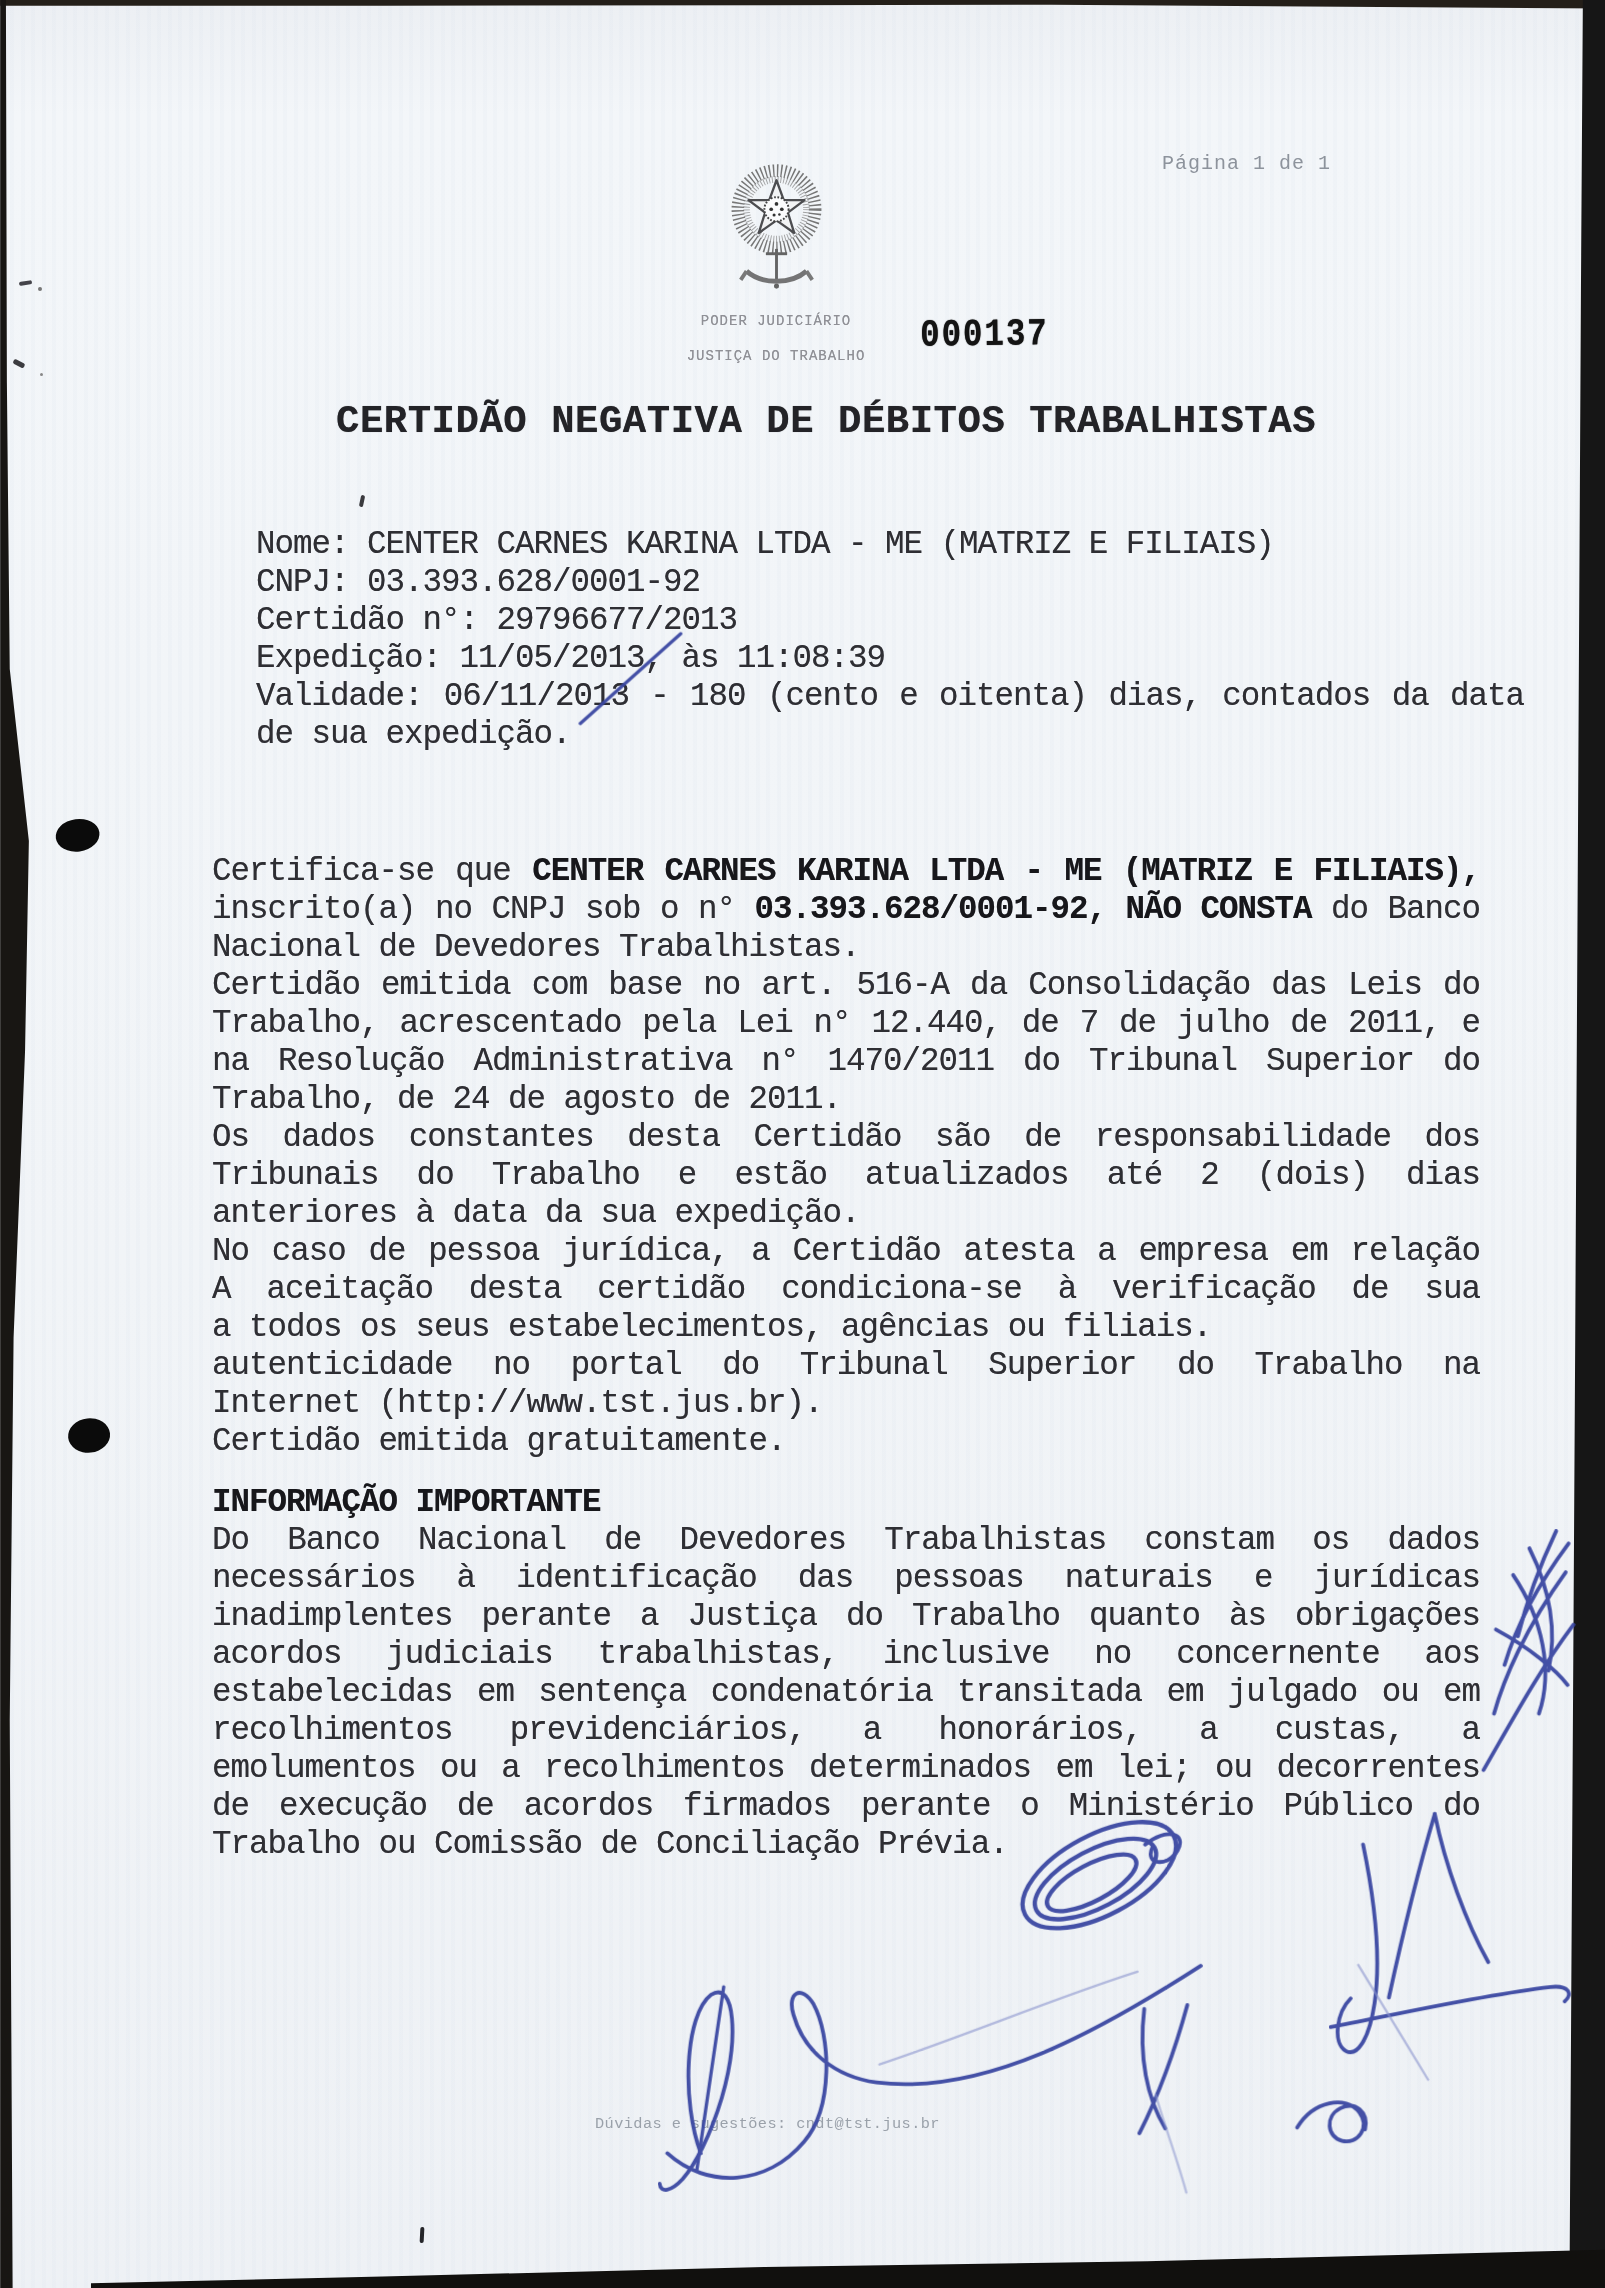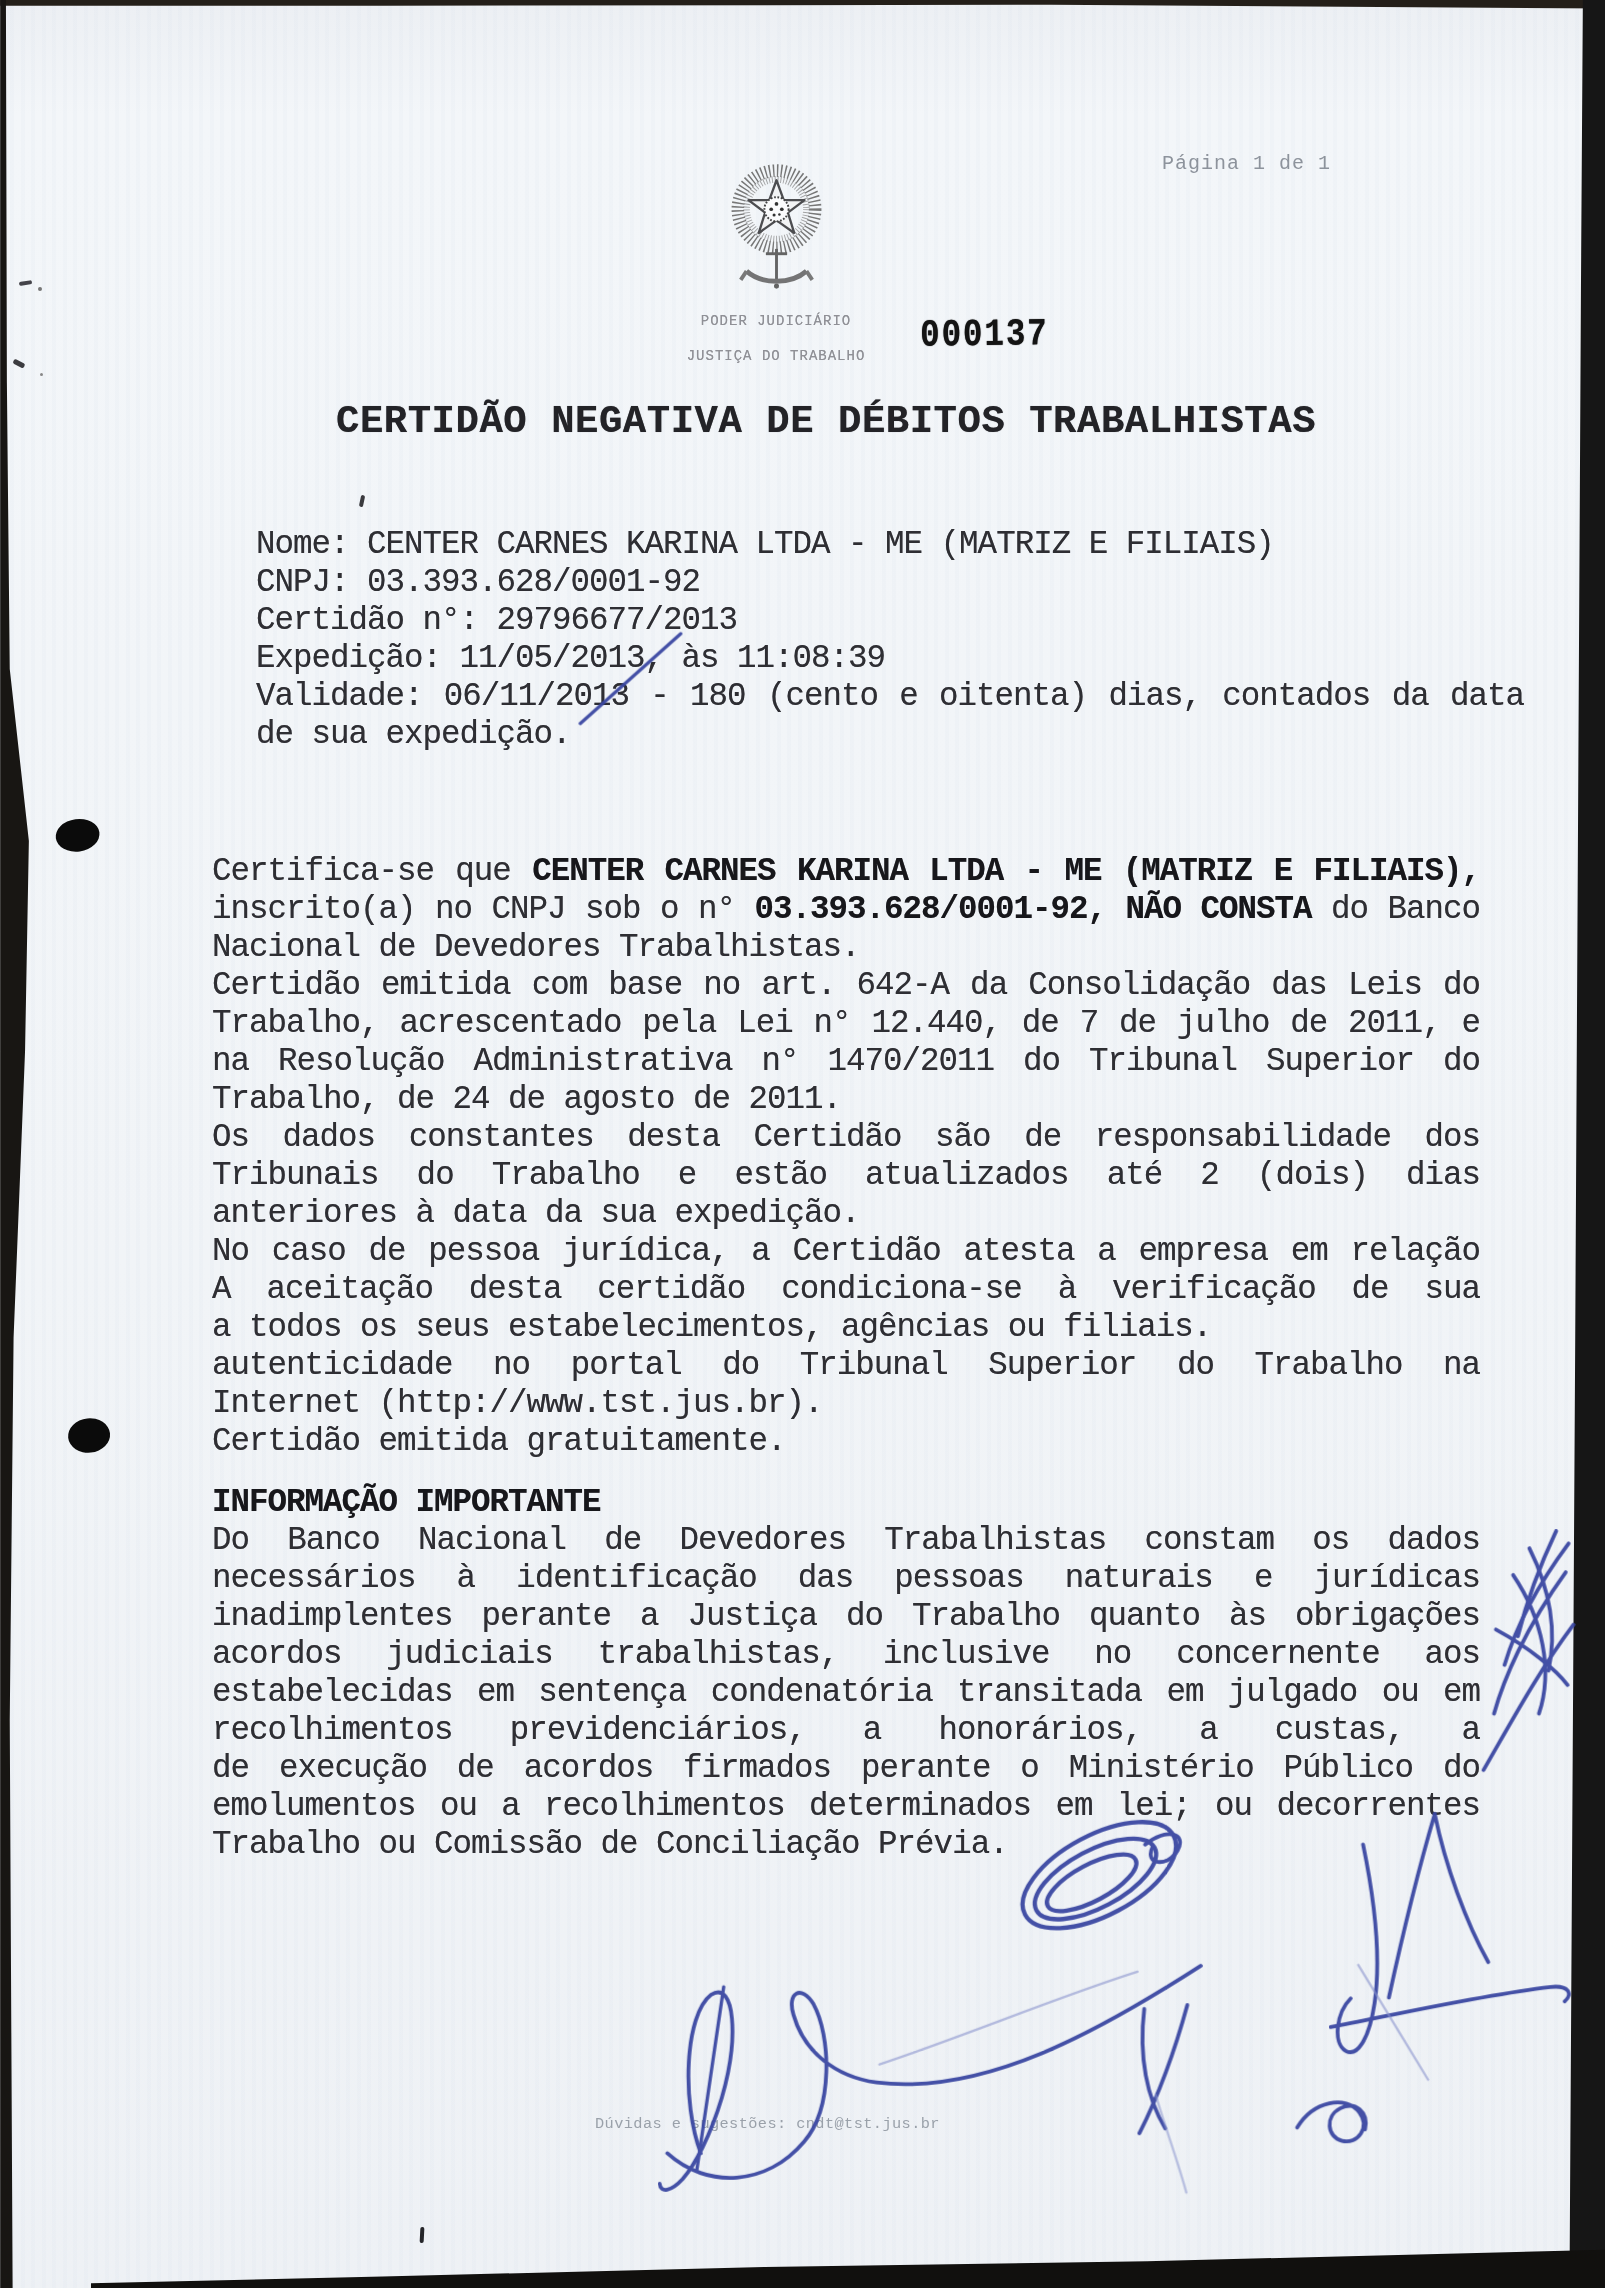--- a/index.html
+++ b/index.html
@@ -71,21 +71,21 @@
       <div class="line"><span>CNPJ: 03.393.628/0001-92</span></div>
       <div class="line"><span>Certidão n°: 29796677/2013</span></div>
       <div class="line"><span>Expedição: 11/05/2013, às 11:08:39</span></div>
       <div class="line jl"><span>Validade: 06/11/2013 - 180 (cento e oitenta) dias, contados da data</span></div>
       <div class="line"><span>de sua expedição.</span></div>
     </div>
   <div id="main" class="abs doc-text">
       <div class="line jl"><span>Certifica-se que </span><span class="b">CENTER CARNES KARINA LTDA - ME (MATRIZ E FILIAIS),</span></div>
       <div class="line jl"><span>inscrito(a) no CNPJ sob o n° </span><span class="b">03.393.628/0001-92,</span><span> </span><span class="b">NÃO CONSTA</span><span> do Banco</span></div>
       <div class="line"><span>Nacional de Devedores Trabalhistas.</span></div>
-      <div class="line jl"><span>Certidão emitida com base no art. 642-A da Consolidação das Leis do</span></div>
+      <div class="line jl"><span>Certidão emitida com base no art. 516-A da Consolidação das Leis do</span></div>
       <div class="line jl"><span>Trabalho, acrescentado pela Lei n° 12.440, de 7 de julho de 2011, e</span></div>
       <div class="line jl"><span>na Resolução Administrativa n° 1470/2011 do Tribunal Superior do</span></div>
       <div class="line"><span>Trabalho, de 24 de agosto de 2011.</span></div>
       <div class="line jl"><span>Os dados constantes desta Certidão são de responsabilidade dos</span></div>
       <div class="line jl"><span>Tribunais do Trabalho e estão atualizados até 2 (dois) dias</span></div>
       <div class="line"><span>anteriores à data da sua expedição.</span></div>
       <div class="line jl"><span>No caso de pessoa jurídica, a Certidão atesta a empresa em relação</span></div>
       <div class="line jl"><span>A aceitação desta certidão condiciona-se à verificação de sua</span></div>
       <div class="line"><span>a todos os seus estabelecimentos, agências ou filiais.</span></div>
       <div class="line jl"><span>autenticidade no portal do Tribunal Superior do Trabalho na</span></div>
@@ -93,22 +93,22 @@
       <div class="line"><span>Certidão emitida gratuitamente.</span></div>
     </div>
   <div id="important" class="abs doc-text">
       <div class="line"><span class="b">INFORMAÇÃO IMPORTANTE</span></div>
       <div class="line jl"><span>Do Banco Nacional de Devedores Trabalhistas constam os dados</span></div>
       <div class="line jl"><span>necessários à identificação das pessoas naturais e jurídicas</span></div>
       <div class="line jl"><span>inadimplentes perante a Justiça do Trabalho quanto às obrigações</span></div>
       <div class="line jl"><span>acordos judiciais trabalhistas, inclusive no concernente aos</span></div>
       <div class="line jl"><span>estabelecidas em sentença condenatória transitada em julgado ou em</span></div>
       <div class="line jl"><span>recolhimentos previdenciários, a honorários, a custas, a</span></div>
+      <div class="line jl"><span>emolumentos ou a recolhimentos determinados em lei; ou decorrentes</span></div>
       <div class="line jl"><span>de execução de acordos firmados perante o Ministério Público do</span></div>
-      <div class="line jl"><span>emolumentos ou a recolhimentos determinados em lei; ou decorrentes</span></div>
       <div class="line"><span>Trabalho ou Comissão de Conciliação Prévia.</span></div>
     </div>
 
   <div id="footer" class="abs">Dúvidas e sugestões: cndt@tst.jus.br</div>
 
   <div class="mark" style="left:19px;top:281px;width:13.4px;height:3.8px;transform:rotate(-8deg)"></div>
   <div class="mark" style="left:38px;top:287px;width:3.8px;height:3.8px;background:#777"></div>
   <div class="mark" style="left:13.4px;top:361px;width:11.5px;height:4.8px;transform:rotate(28deg);background:#3c3c40"></div>
   <div class="mark" style="left:40px;top:373px;width:2.9px;height:2.9px;background:#888"></div>
   <div class="mark" style="left:360px;top:495px;width:3.8px;height:12.4px;transform:rotate(12deg);background:#3a3a3e"></div>

